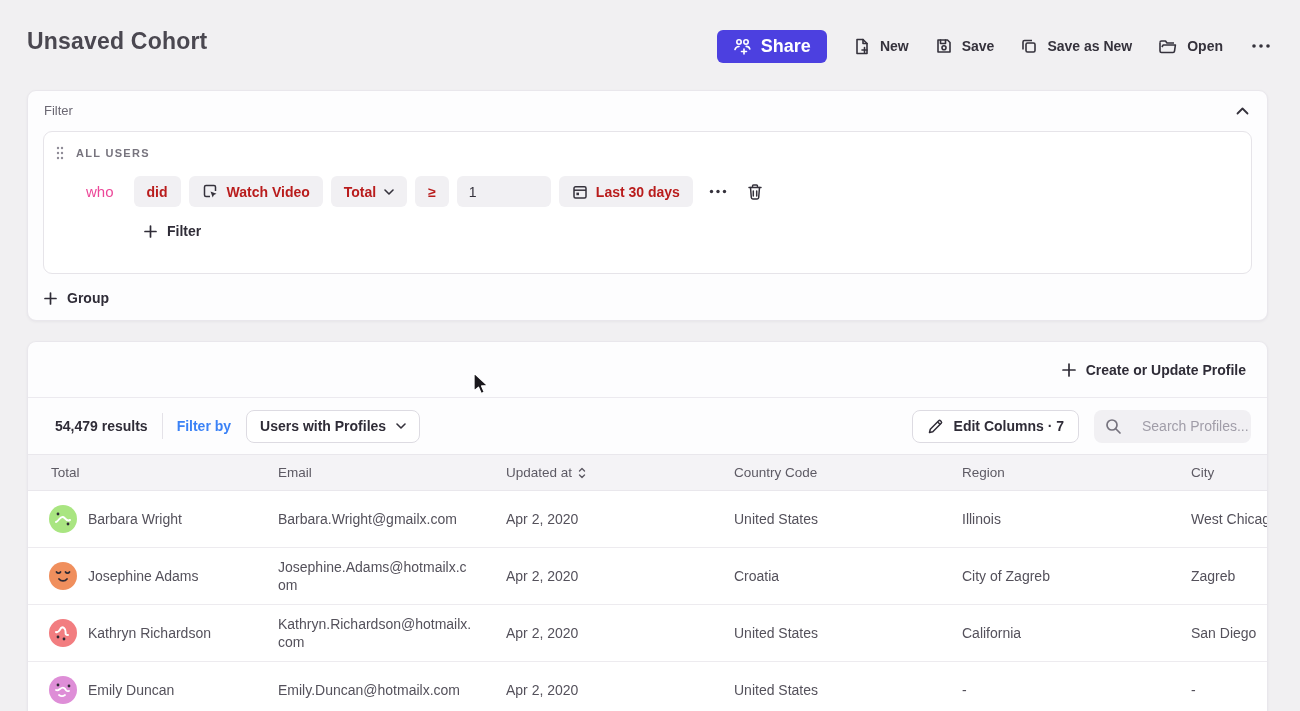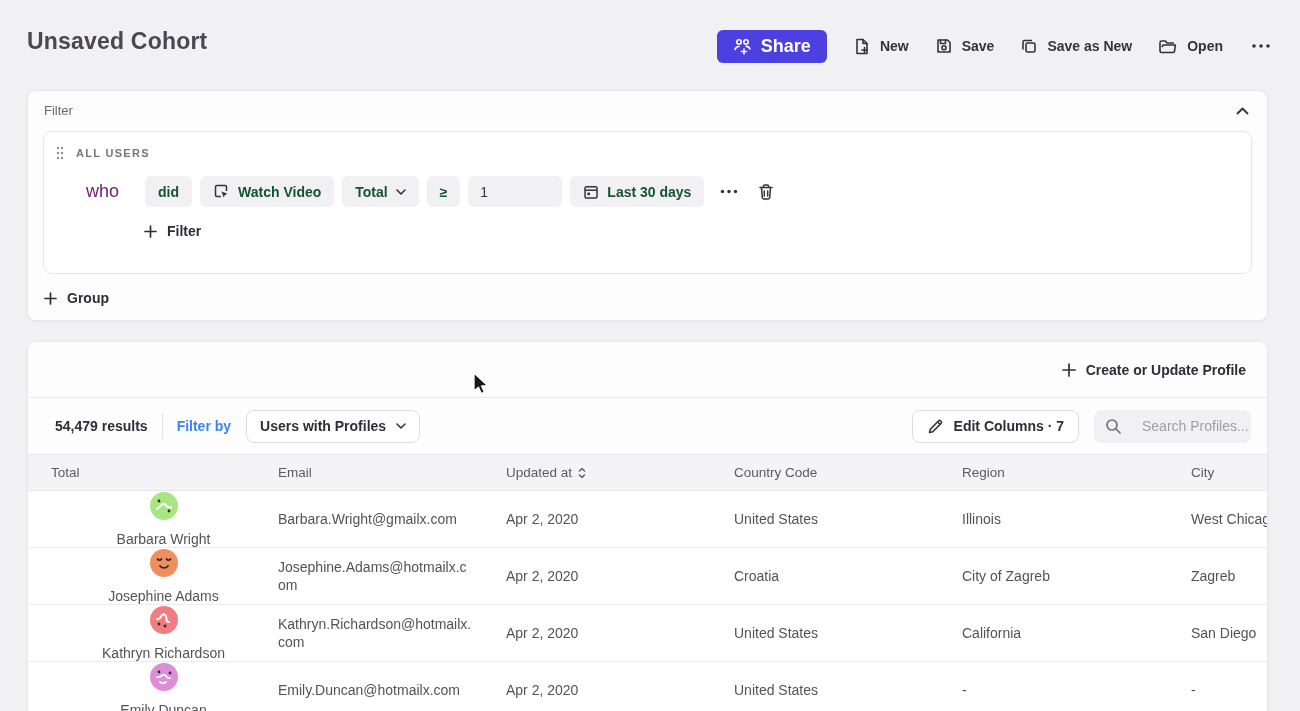--- a/index.html
+++ b/index.html
@@ -31,23 +31,23 @@
   .results-panel { top:341px; height:380px; border-bottom:none; border-bottom-left-radius:0; border-bottom-right-radius:0; overflow:hidden; }
 
   
   .filter-panel-head { display:flex; align-items:center; justify-content:space-between; padding:12px 16px 0 16px; }
   .filter-panel-label { font-size:13px; color:#6b6873; }
   .filter-group-card { position:absolute; left:15px; right:15px; top:40px; height:143px;
     background:#fff; border:1px solid #e6e4e9; border-radius:9px; }
   .group-head { display:flex; align-items:center; gap:12px; padding:14px 0 0 12px; }
   .group-header-label { font-size:11px; font-weight:600; letter-spacing:1.3px; color:#77747e; }
   .clause-row { display:flex; align-items:center; gap:8px; padding:16px 0 0 42px; }
-  .who-label { font-size:18px; color:#701a75; margin-right:18px; }
+  .who-label { font-size:15px; color:#ec4899; margin-right:12px; }
   .pill { display:flex; align-items:center; gap:8px; background:#f1f0f3; border:none; border-radius:6px;
-    height:31px; padding:0 13px; font-family:inherit; font-size:14px; font-weight:600; color:#14532d; cursor:pointer; }
+    height:31px; padding:0 13px; font-family:inherit; font-size:14px; font-weight:600; color:#b91c1c; cursor:pointer; }
   .value-input { width:94px; height:31px; background:#f1f0f3; border:none; border-radius:6px;
     padding:0 12px; font-family:inherit; font-size:14px; color:#35323c; }
   .row-tools { display:flex; align-items:center; gap:16px; margin-left:6px; }
   .add-filter-row { padding:16px 0 0 100px; }
   .link-btn { display:flex; align-items:center; gap:10px; background:none; border:none;
     font-family:inherit; font-size:14px; font-weight:600; color:#2f2c37; cursor:pointer; }
   .add-group-row { position:absolute; left:16px; bottom:14px; }
 
   
   .create-row { height:56px; display:flex; align-items:center; justify-content:flex-end;
@@ -69,21 +69,21 @@
     font-family:inherit; font-size:14px; color:#35323c; }
   .search-box input::placeholder { color:#a09da8; }
 
   
   .grid-row { display:grid; grid-template-columns:250px 228px 228px 228px 229px 110px; align-items:center; }
   .table-header { height:37px; background:#f4f3f6; border-top:1px solid #e9e7ec; border-bottom:1px solid #e9e7ec; }
   .th { font-size:13.5px; color:#5d5a64; display:flex; align-items:center; gap:6px; }
   .th:first-child { padding-left:23px; }
   .table-row { height:57px; background:#fff; border-bottom:1px solid #edebef; }
   .cell { font-size:14px; color:#54515b; }
-  .name-cell { display:flex; align-items:center; gap:11px; padding-left:21px;flex-direction:column; }
+  .name-cell { display:flex; align-items:center; gap:11px; padding-left:21px; }
   .email-cell { max-width:196px; overflow-wrap:anywhere; line-height:1.3; }
   .avatar { width:28px; height:28px; flex:0 0 28px; }
 
   .mouse-cursor { position:absolute; left:470px; top:371px; pointer-events:none; z-index:50; }
 </style>
 </head>
 <body>
 
 <div class="top-header">
   <div class="page-title">Unsaved Cohort</div>

